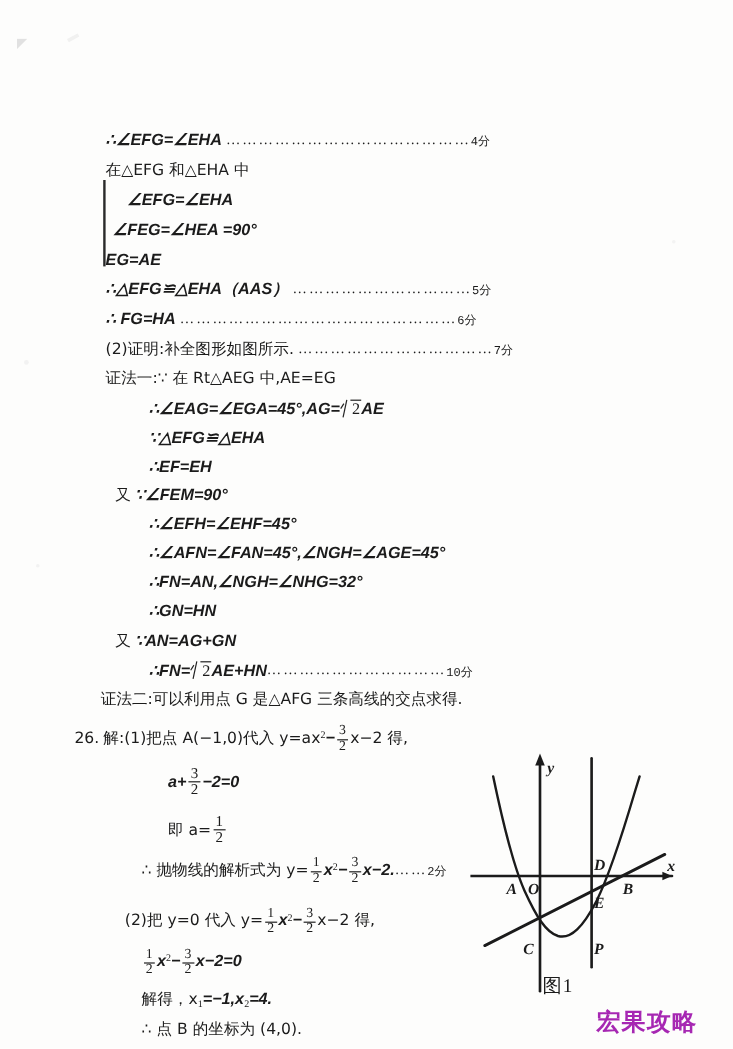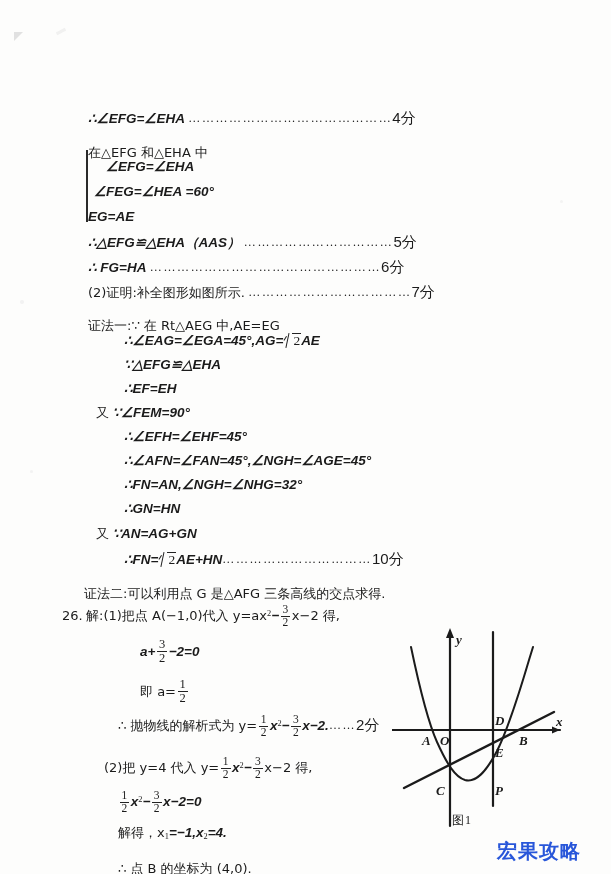--- a/index.html
+++ b/index.html
@@ -36,28 +36,28 @@
     position: absolute;
     left: 0; top: 0;
     width: 611px;
   }
   .line {
     position: absolute;
     white-space: nowrap;
     font-size: 13.5px;
     line-height: 1;
   }
-  .cn { font-family: "DejaVu Sans", sans-serif; font-size: 13px; margin-top: 10px; }
+  .cn { font-family: "DejaVu Sans", sans-serif; font-size: 13px; }
   .it { font-style: italic; font-family: Liberation Sans, sans-serif; font-weight: 600;}
   .dots {
     letter-spacing: 1.6px;
     font-size: 12px;
     vertical-align: 1px;
   }
-  .mark { font-family: Liberation Sans, sans-serif; font-size: 15px; }
+  .mark { font-family: Liberation Mono, monospace; font-size: 10px; }
 
   
   .brace {
     position: absolute;
     left: 86px;
     top: 150px;
     width: 1.6px;
     height: 72px;
     background: #2a2a2a;
   }
@@ -111,35 +111,35 @@
     top: 612px;
     width: 178px;
     height: 222px;
   }
   .figure svg { display: block; }
   .fig-caption {
     position: absolute;
     left: 452px;
     top: 812px;
     font-family: Liberation Serif, serif;
-    font-size: 12px;
+    font-size: 16px;
     letter-spacing: 1px;
     color: #1b1b1b;
   }
 
   
   .watermark {
     position: absolute;
     left: 497px;
     top: 838px;
     font-family: "DejaVu Sans", sans-serif;
     font-size: 20px;
     font-weight: bold;
     letter-spacing: 1px;
-    color: #1d4ed8;
+    color: #a21caf;
     opacity: .95;
     user-select: none;
   }
 </style>
 </head>
 <body>
 
 <div id="page">
 
   <div class="scan-blot b1"></div>
@@ -158,21 +158,21 @@
     <div class="line cn" style="left:88px; top:136px;">
       <span>在△EFG 和△EHA 中</span>
     </div>
 
     <div class="brace"></div>
 
     <div class="line it" style="left:106px; top:160px;text-align:right;">
       <span>∠EFG=∠EHA</span>
     </div>
     <div class="line it" style="left:94px; top:185px;">
-      <span>∠FEG=∠HEA =60°</span>
+      <span>∠FEG=∠HEA =90°</span>
     </div>
     <div class="line it" style="left:88px; top:210px;">
       <span>EG=AE</span>
     </div>
 
     <div class="line" style="left:88px; top:234px;">
       <span class="it">∴△EFG≌△EHA（AAS）</span>
       <span class="dots">……………………………</span><span class="mark">5分</span>
     </div>
 
@@ -243,21 +243,21 @@
 
     <div class="line" style="left:140px; top:678px;">
       <span class="cn">即 a=</span><span class="frac big"><span class="num">1</span><span class="den">2</span></span>
     </div>
 
     <div class="line" style="left:118px; top:714px;">
       <span class="cn">∴ 抛物线的解析式为 y=</span><span class="frac"><span class="num">1</span><span class="den">2</span></span><span class="it">x</span><sup>2</sup><span class="it">−</span><span class="frac"><span class="num">3</span><span class="den">2</span></span><span class="it">x−2.</span><span class="dots">……</span><span class="mark">2分</span>
     </div>
 
     <div class="line" style="left:104px; top:756px;">
-      <span class="cn">(2)把 y=4 代入 y=</span><span class="frac"><span class="num">1</span><span class="den">2</span></span><span class="it">x</span><sup>2</sup><span class="it">−</span><span class="frac"><span class="num">3</span><span class="den">2</span></span><span class="cn">x−2 得,</span>
+      <span class="cn">(2)把 y=0 代入 y=</span><span class="frac"><span class="num">1</span><span class="den">2</span></span><span class="it">x</span><sup>2</sup><span class="it">−</span><span class="frac"><span class="num">3</span><span class="den">2</span></span><span class="cn">x−2 得,</span>
     </div>
 
     <div class="line" style="left:118px; top:790px;">
       <span class="frac"><span class="num">1</span><span class="den">2</span></span><span class="it">x</span><sup>2</sup><span class="it">−</span><span class="frac"><span class="num">3</span><span class="den">2</span></span><span class="it">x−2=0</span>
     </div>
 
     <div class="line" style="left:118px; top:826px;">
       <span class="cn">解得，x</span><sub>1</sub><span class="it">=−1,x</span><sub>2</sub><span class="it">=4.</span>
     </div>
 

